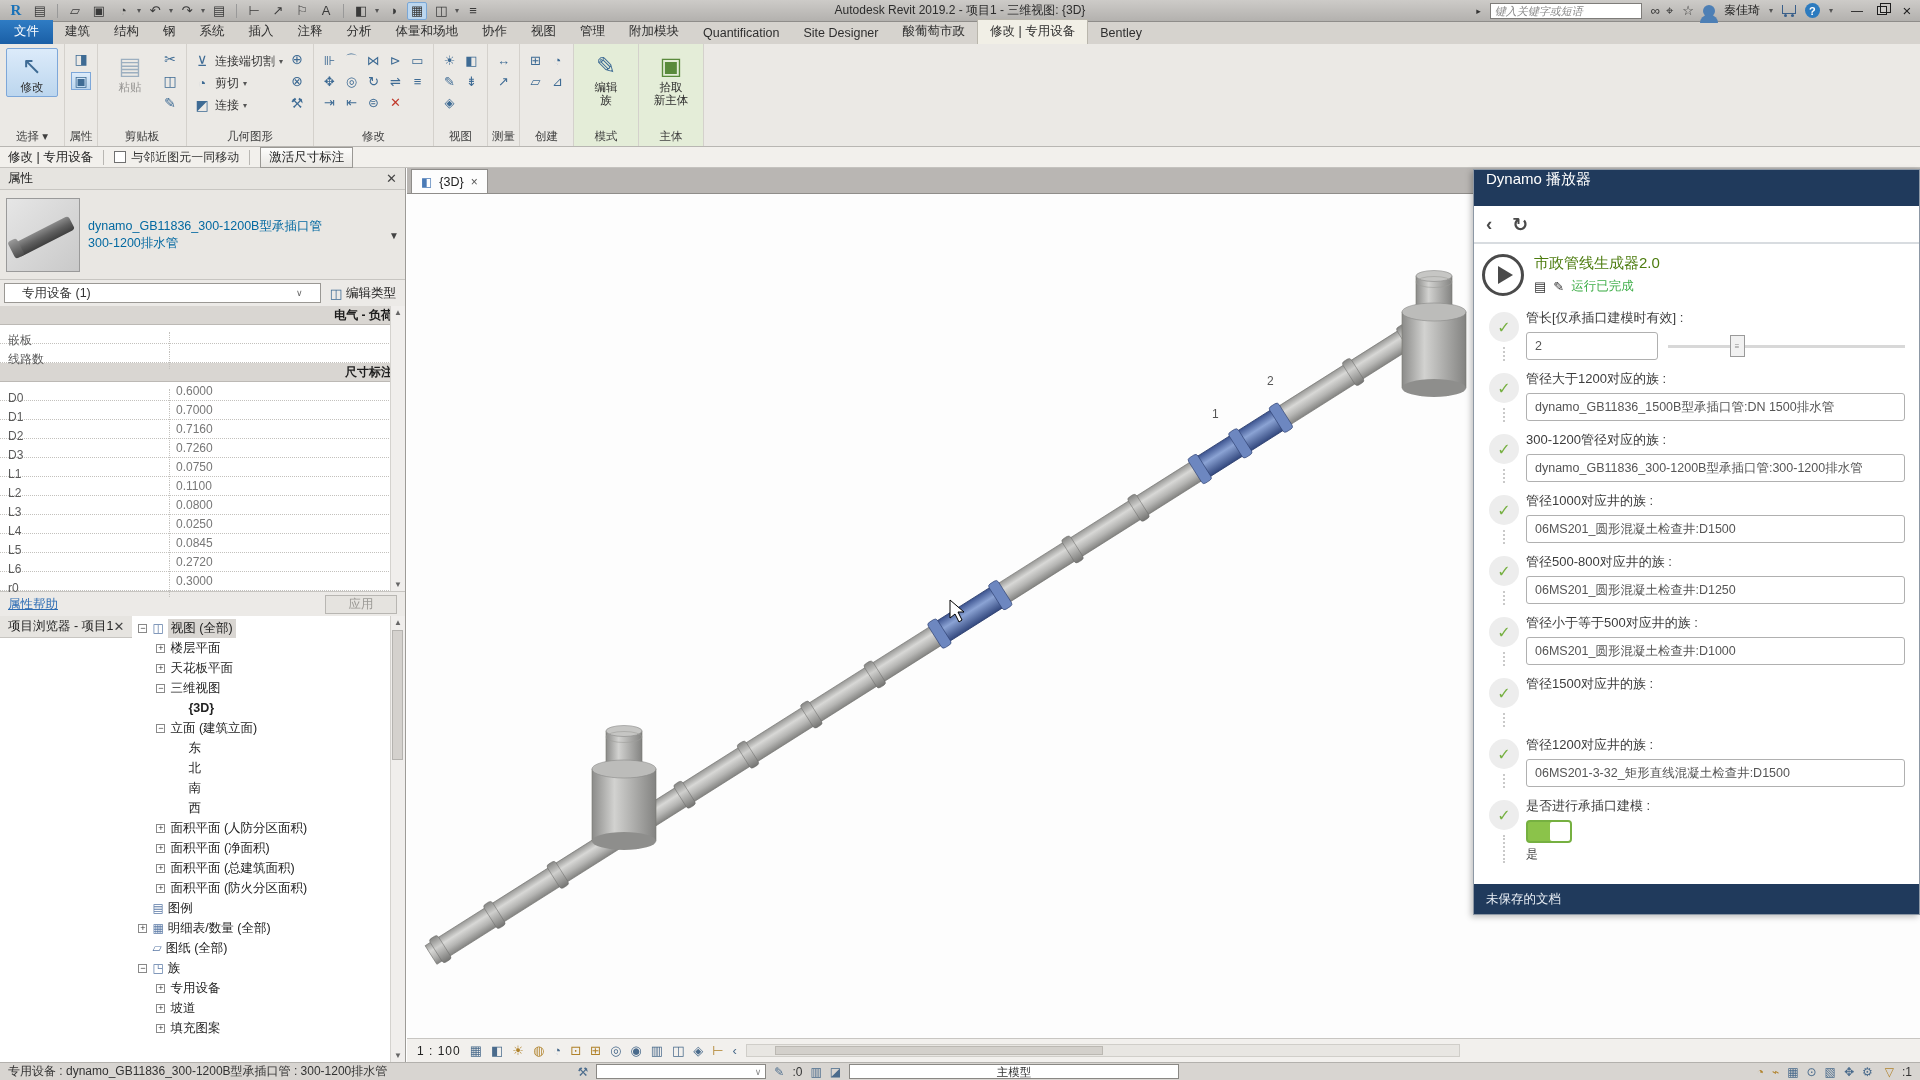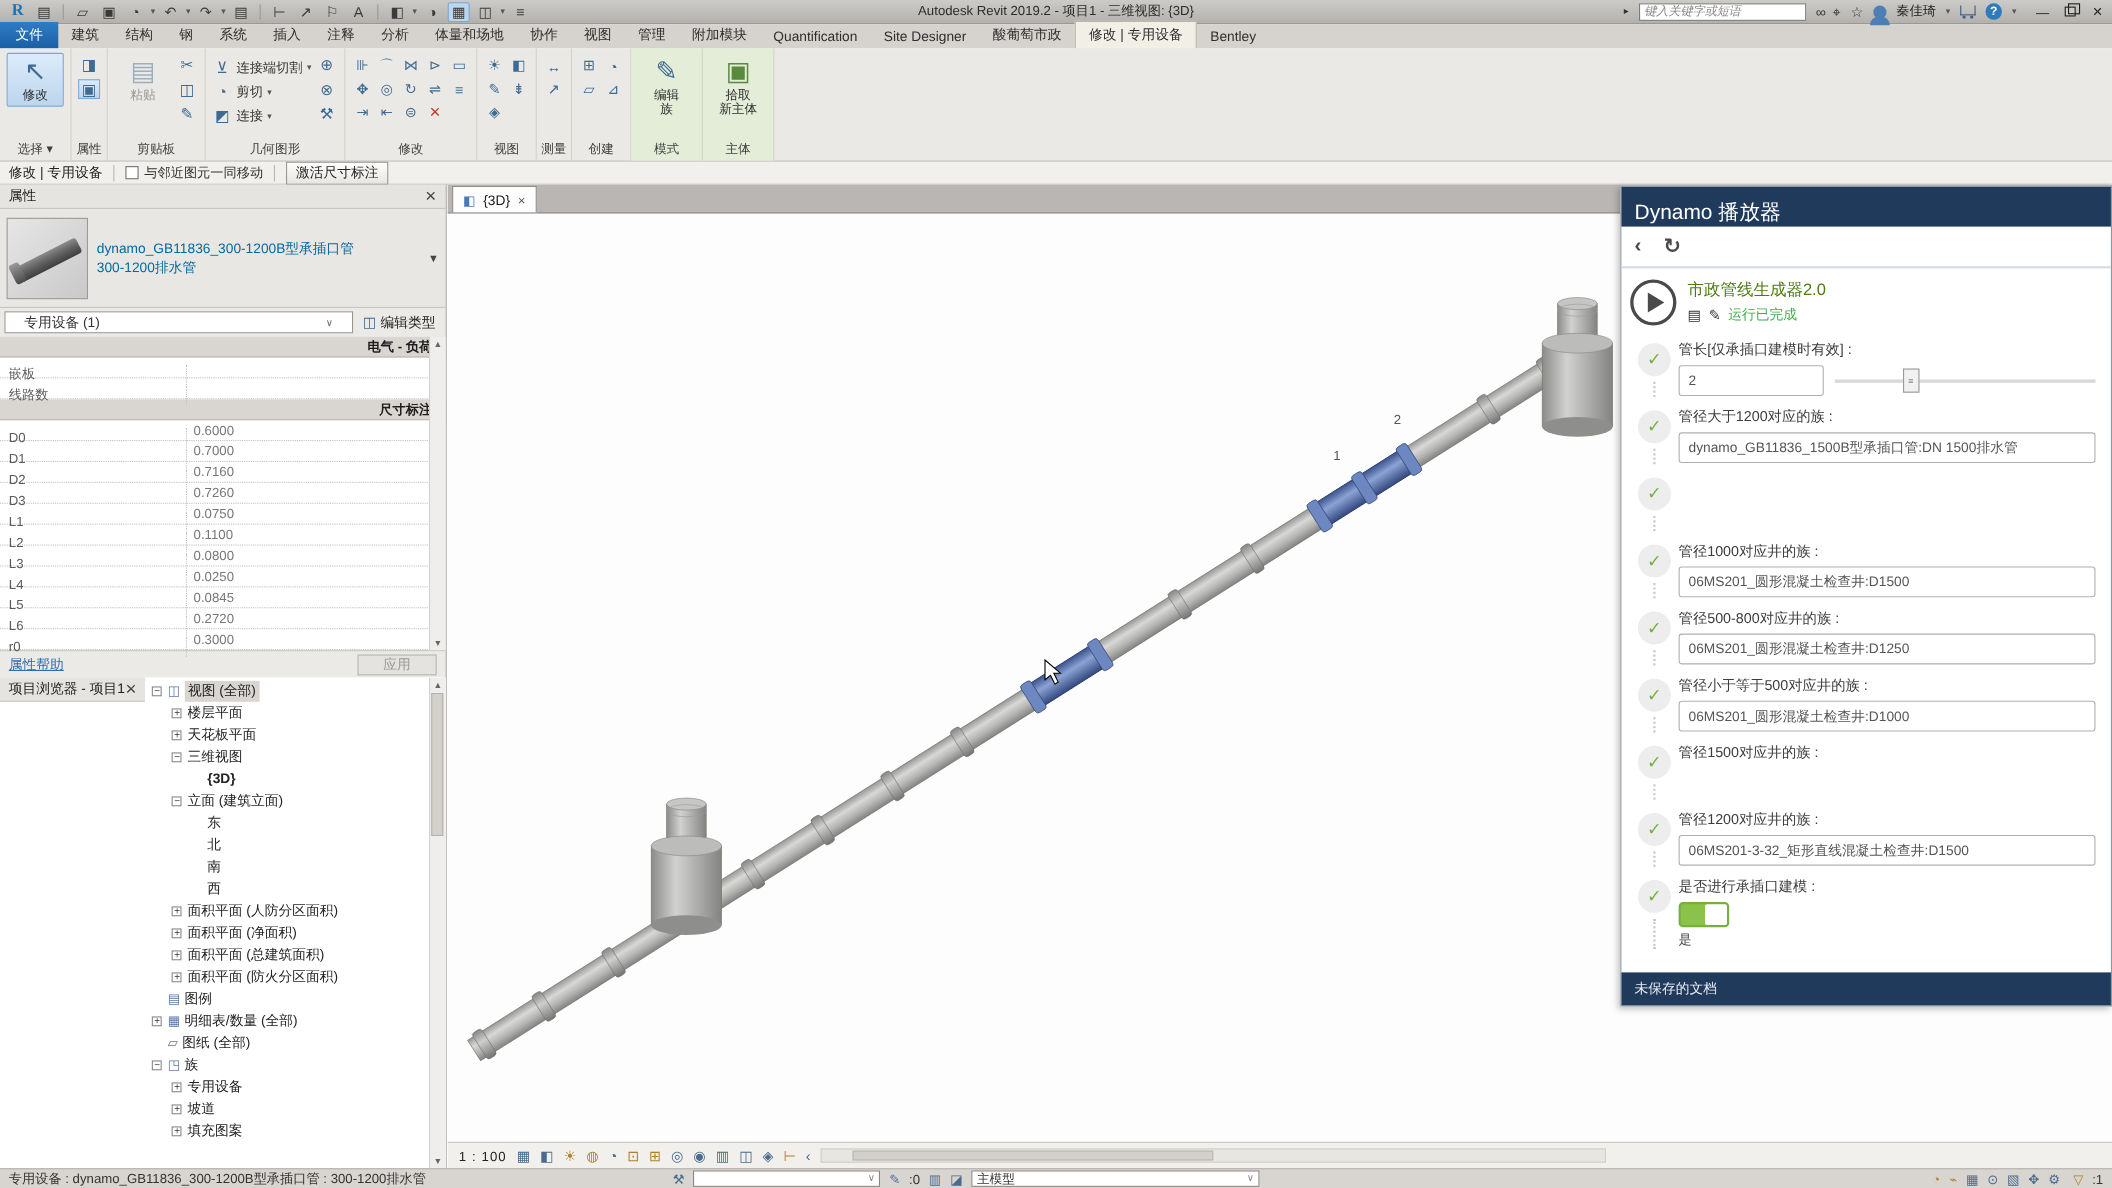--- a/index.html
+++ b/index.html
@@ -128,21 +128,21 @@
     display:flex;align-items:center;gap:9px;padding:0 10px;}
   #vcb .scale{font-size:12px;color:#222;letter-spacing:1px;}
   .vcb-ic{font-size:13px;color:#4a6b8c;}
   .vcb-ic.warn{color:#b0822a;}
   #vcb-scroll{flex:1;height:13px;background:#e8e6e2;border:1px solid #d0cec9;position:relative;margin-right:450px;}
   #vcb-thumb{position:absolute;left:4%;top:1px;height:9px;width:46%;background:#d3d0cb;border:1px solid #bbb8b2;}
 
   
   #dynamo{position:absolute;left:1473px;top:169px;width:447px;height:746px;background:#fff;
     border:1px solid #8d98a5;box-shadow:-2px 2px 6px rgba(0,0,0,.25);}
-  #dp-head{height:36px;background:#203a5c;color:#fff;display:flex;align-items:flex-end;padding:0 12px;font-size:19px;}
+  #dp-head{height:36px;background:#203a5c;color:#fff;display:flex;align-items:flex-start;padding:0 12px;font-size:15px;}
   #dp-tools{height:38px;border-bottom:2px solid #d8dce0;display:flex;align-items:center;gap:20px;padding:0 12px;}
   #dp-tools .ic{font-size:19px;color:#4a4a4a;font-weight:bold;}
   #dp-script{display:flex;padding:10px 10px 2px 8px;gap:10px;}
   #play-btn{width:42px;height:42px;border:3px solid #4a4a4a;border-radius:50%;display:flex;align-items:center;justify-content:center;flex:none;}
   #play-btn .tri{width:0;height:0;border-left:15px solid #4a4a4a;border-top:9px solid transparent;border-bottom:9px solid transparent;margin-left:4px;}
   #dp-script .title{font-size:15px;color:#4d7c0f;}
   #dp-script .sub{display:flex;align-items:center;gap:7px;margin-top:5px;}
   #dp-script .sub .mi{font-size:13px;color:#333;}
   #dp-status{font-size:12.5px;color:#3fae49;}
   #dp-inputs{padding:2px 0 0 8px;}
@@ -777,20 +777,24 @@
         <div class="ccol">
           <div class="dlabel">管径大于1200对应的族 :</div>
           <div class="dinput">dynamo_GB11836_1500B型承插口管:DN 1500排水管</div>
         </div>
       </div>
       <div class="drow">
         <div class="lcol">
           <div class="dcheck">✓</div>
           <div class="ddots"></div>
         </div>
+        <div class="ccol">
+          <div class="dlabel">300-1200管径对应的族 :</div>
+          <div class="dinput">dynamo_GB11836_300-1200B型承插口管:300-1200排水管</div>
+        </div>
       </div>
       <div class="drow">
         <div class="lcol">
           <div class="dcheck">✓</div>
           <div class="ddots"></div>
         </div>
         <div class="ccol">
           <div class="dlabel">管径1000对应井的族 :</div>
           <div class="dinput">06MS201_圆形混凝土检查井:D1500</div>
         </div>
@@ -857,21 +861,21 @@
   <span id="sb-left">专用设备 : dynamo_GB11836_300-1200B型承插口管 : 300-1200排水管</span>
   <span class="sb-ic">⚒</span>
   <span class="sb-sel" style="width:170px;">
       <span></span>
       <span style="color:#888;font-size:9px;">∨</span>
     </span>
   <span class="sb-ic">✎</span>
   <span>:0</span>
   <span class="sb-ic">▥</span>
   <span class="sb-ic">◪</span>
-  <span class="sb-sel" style="width:262px;">
+  <span class="sb-sel" style="width:330px;flex-direction:column;">
     <span>主模型</span>
     <span style="color:#888;font-size:9px;">∨</span>
   </span>
   <span style="flex:1;"></span>
   <span id="sb-right">
       <span class="sb-ic gold">◔</span>
       <span class="sb-ic gold">⌁</span>
       <span class="sb-ic">▦</span>
       <span class="sb-ic">⊙</span>
       <span class="sb-ic">▧</span>

